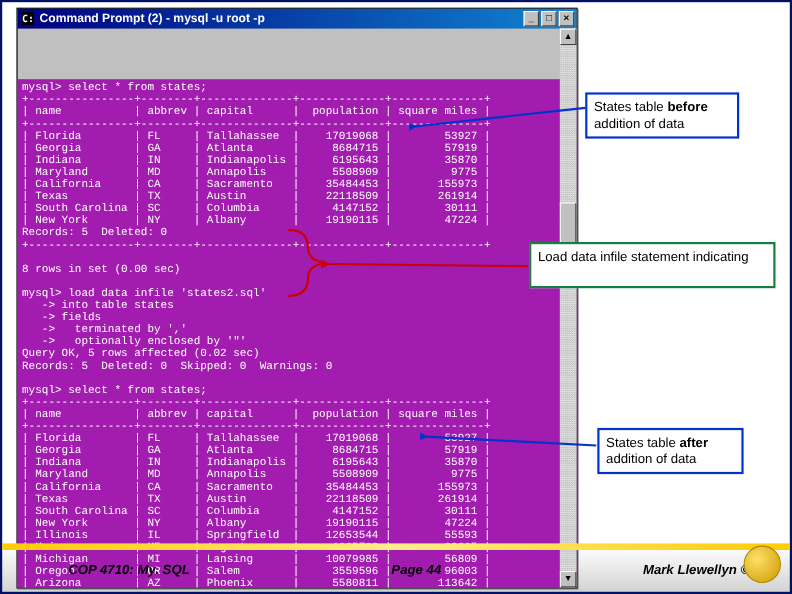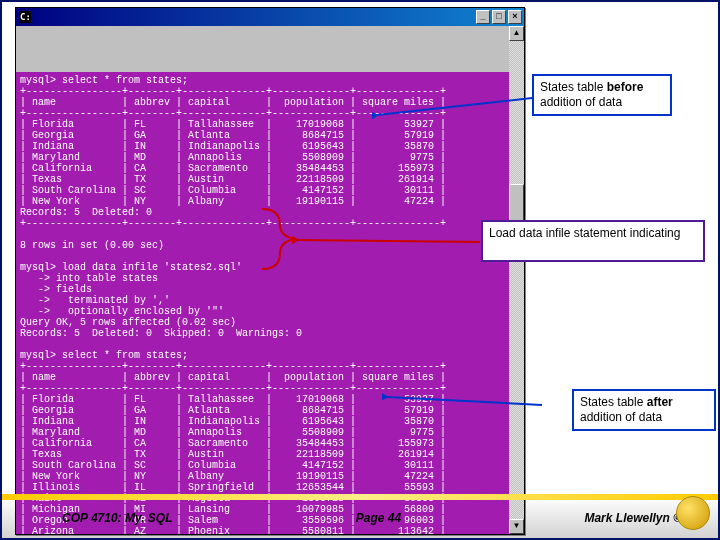--- a/index.html
+++ b/index.html
@@ -68,21 +68,21 @@
     border: 1px solid #fff; border-right-color:#404040; border-bottom-color:#404040; }
   .callout {
     position: absolute;
     background: #fff;
     border: 1px solid #000;
     padding: 4px 6px;
     font-size: 12px;
     line-height: 1.25;
   }
   .callout.blue { border: 2px solid #0033cc; }
-  .callout.red { border: 2px solid #4c1d95; }
+  .callout.red { border: 2px solid #15803d; }
   .arrow-svg { position: absolute; pointer-events: none; }
   .footer {
     position: absolute; left: 0; right: 0; bottom: 4px;
     height: 40px;
     display: flex; align-items: center;
   }
   .footer .gradbar {
     position: absolute; left: 0; right: 0; top: 0; height: 6px;
     background: linear-gradient(to right, #ffcc00, #ffee88, #ffcc00);
   }
@@ -107,20 +107,21 @@
 <div class="slide">
 
   <div class="window">
     <div class="titlebar">
       <span class="ticon">
         <svg width="12" height="12">
             <rect width="12" height="12" fill="#000"></rect>
             <text x="1" y="9" font-size="9" fill="#fff" font-family="monospace">C:</text>
           </svg>
       </span>
+      <span>Command Prompt (2) - mysql -u root -p</span>
       <div class="winbtns">
         <div class="winbtn">_</div>
         <div class="winbtn">□</div>
         <div class="winbtn">×</div>
       </div>
     </div>
     <div class="term" id="term">mysql&gt; select * from states;
 +----------------+--------+--------------+-------------+--------------+
 | name           | abbrev | capital      |  population | square miles |
 +----------------+--------+--------------+-------------+--------------+
@@ -169,31 +170,31 @@
 mysql&gt; </div>
     <div class="scrollbar">
       <div class="sbbtn">▲</div>
       <div class="sbtrack">
         <div class="sbthumb"></div>
       </div>
       <div class="sbbtn">▼</div>
     </div>
   </div>
 
-  <div class="callout blue" style="top:72px; left:530px; width:140px;">
+  <div class="callout blue" style="top:82px; left:530px; width:140px;">
     <span>States table </span><b>before</b><br>
     <span>addition of data</span>
   </div>
 
   <div class="callout red" style="top:218px; left:479px; width:224px;">
     <span>Load data infile statement indicating</span><br>
     <br>
   </div>
 
-  <div class="callout blue" style="top:387px; left:570px; width:144px;">
+  <div class="callout blue" style="top:387px; left:541px; width:133px;">
     <span>States table </span><b>after</b><br>
     <span>addition of data</span>
   </div>
 
   <svg class="arrow-svg" style="top:78px; left:370px;" width="170" height="40">
     <defs>
         <marker id="ah1" markerWidth="8" markerHeight="8" refX="1" refY="3" orient="auto">
           <path d="M6,0 L0,3 L6,6 Z" fill="#0033cc"></path>
         </marker>
       </defs>

